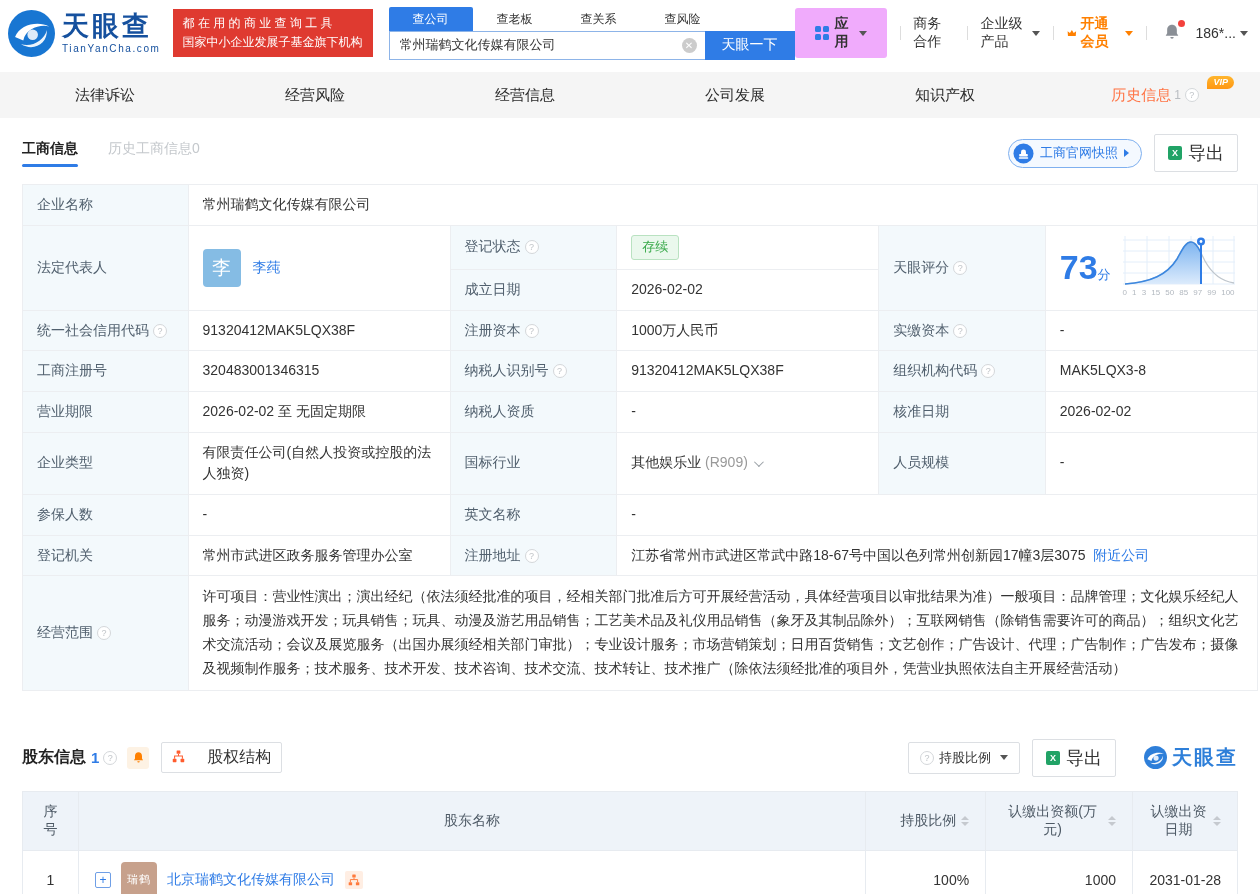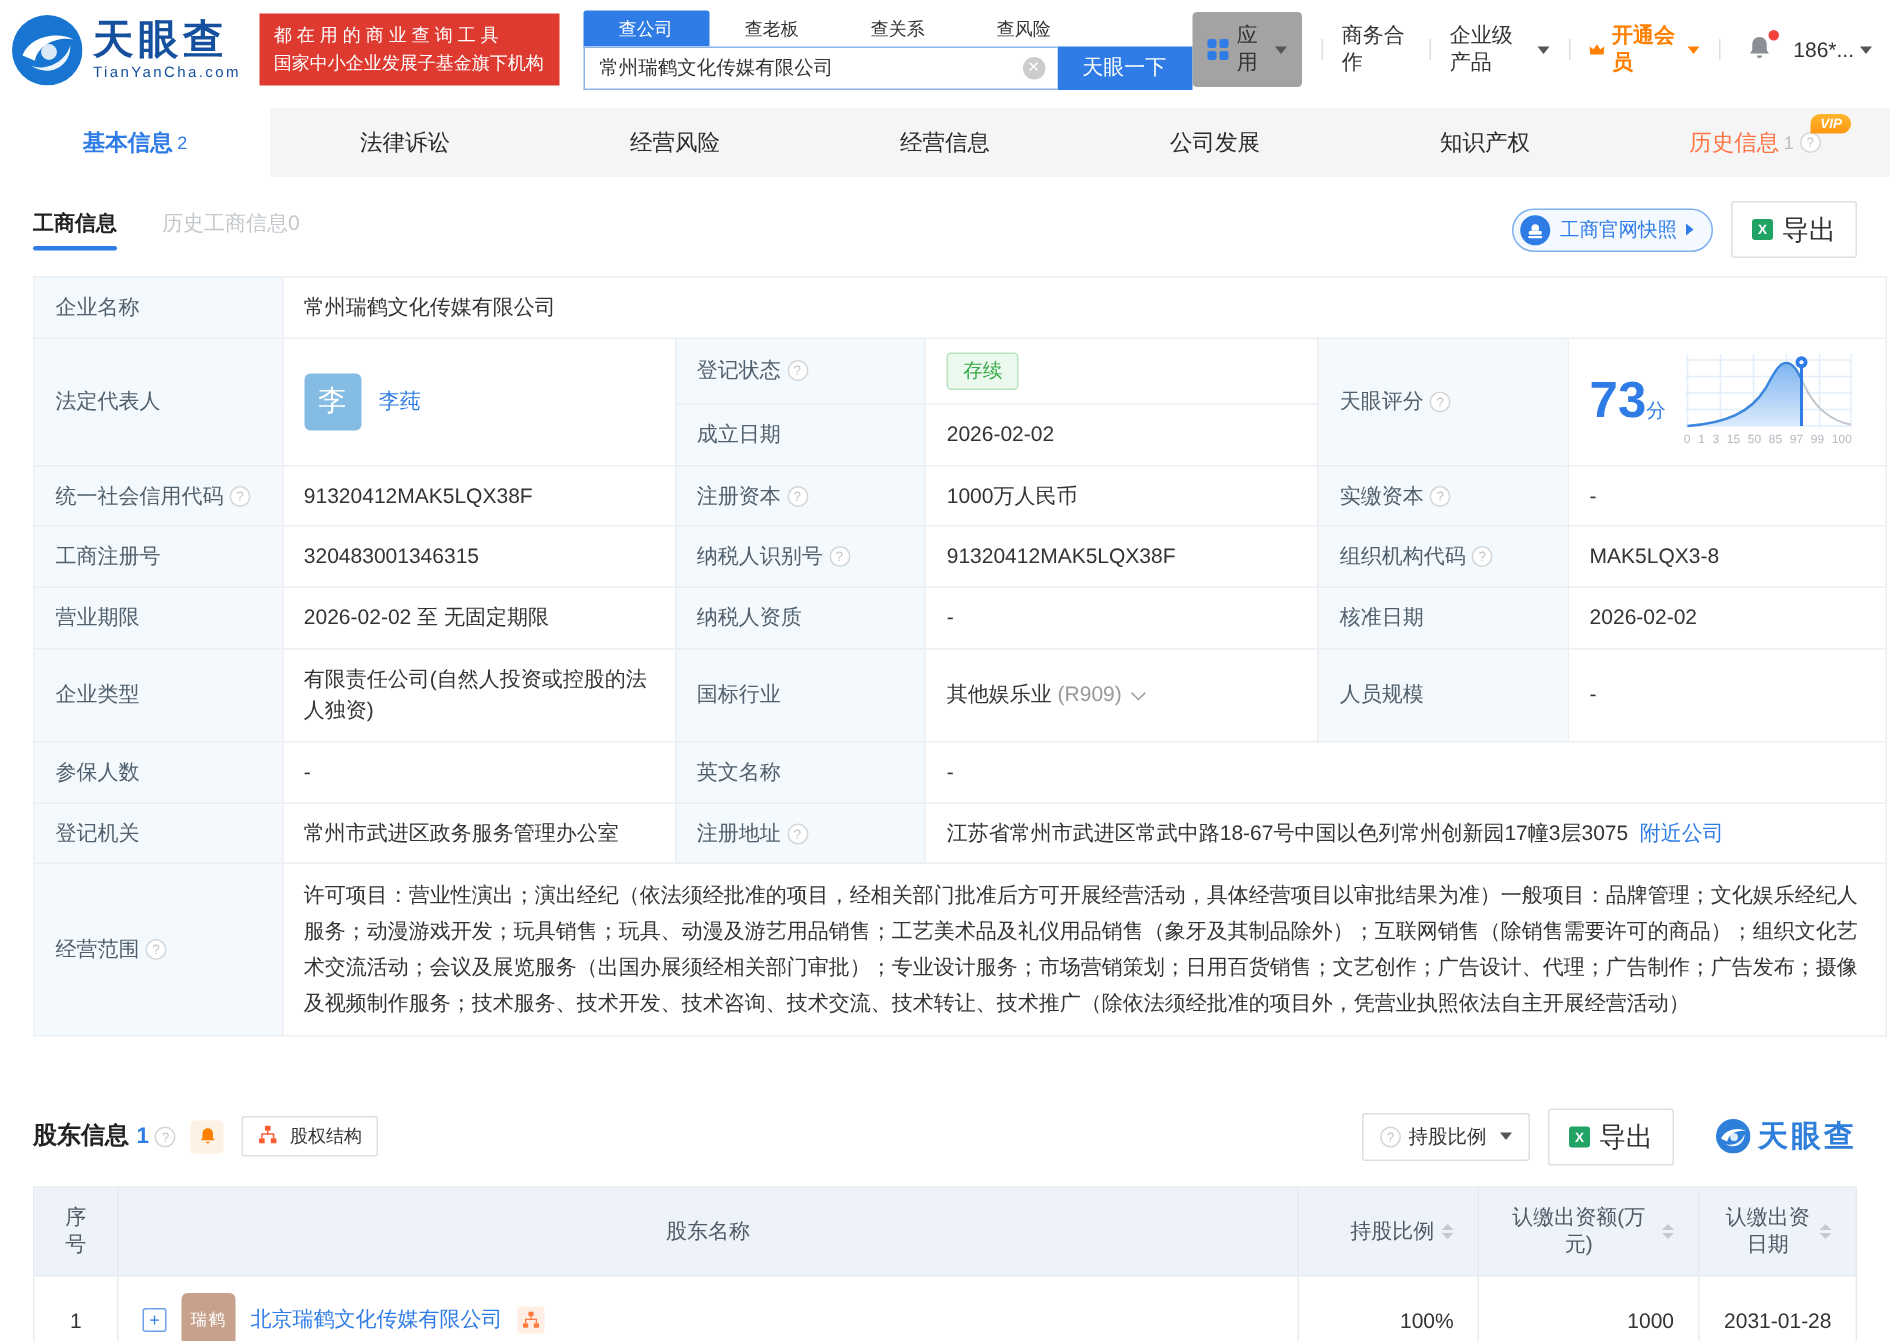--- a/index.html
+++ b/index.html
@@ -21,21 +21,21 @@
   .search-tab { padding:4px 24px 3px; color:#333; cursor:pointer; }
   .search-tab.active { background:#2f7ce6; color:#fff; border-radius:2px 2px 0 0; }
   .search-row { display:flex; }
   .search-box { position:relative; }
   .search-input { width:316px; height:29px; border:1px solid #8db4e8; border-right:none; padding:0 30px 0 10px; font-size:13px; color:#333; outline:none; font-family:inherit; }
   .clear-icon { position:absolute; right:8px; top:7px; width:15px; height:15px; border-radius:50%; background:#ccc; color:#fff; font-size:10px; line-height:15px; text-align:center; cursor:pointer; }
   .clear-icon::before { content:"✕"; }
   .search-btn { width:90px; height:29px; background:#2f7ce6; color:#fff; border:none; font-size:14px; cursor:pointer; font-family:inherit; }
   
   .nav { margin-left:auto; display:flex; align-items:center; font-size:14px; color:#333; }
-  .nav-chip { background:#a3a3a3; border-radius:3px; padding:7px 10px; display:flex; align-items:center; gap:6px; cursor:pointer; }
+  .nav-chip { background:#f0abfc; border-radius:3px; padding:7px 20px; display:flex; align-items:center; gap:6px; cursor:pointer;font-weight:bold; }
   .grid-icon { width:14px; height:14px; display:grid; grid-template-columns:6px 6px; grid-template-rows:6px 6px; gap:2px; }
   .grid-icon i { background:#2f7ce6; border-radius:1.5px; }
   .caret { width:0; height:0; border-left:4px solid transparent; border-right:4px solid transparent; border-top:5px solid #555; display:inline-block; margin-left:4px; }
   .caret.orange { border-top-color:#ff8000; }
   .vdiv { width:1px; height:14px; background:#ddd; margin:0 13px; }
   .nav-item { cursor:pointer; display:flex; align-items:center; }
   .vip-link { color:#ff8000; font-weight:bold; display:flex; align-items:center; gap:4px; }
   .bell-wrap { position:relative; margin:0 14px 0 4px; cursor:pointer; }
   .bell-wrap svg { width:18px; height:18px; fill:#8a8f96; }
   .red-dot { position:absolute; top:-3px; right:-4px; width:7px; height:7px; background:#f3413c; border-radius:50%; }
@@ -79,21 +79,21 @@
   .score-num { font-size:34px; font-weight:bold; color:#2f7ce6; line-height:1; }
   .score-unit { font-size:13px; color:#2f7ce6; }
   .score-chart { display:flex; flex-direction:column; }
   .score-ticks { display:flex; justify-content:space-between; width:112px; font-size:8px; color:#b3b9c0; margin-top:1px; }
   
   .section-head { display:flex; align-items:center; margin:48px 22px 14px; }
   .sec-title { font-size:16px; font-weight:bold; color:#222; }
   .sec-count { color:#2f7ce6; font-weight:bold; font-size:15px; margin-left:5px; }
   .bell-chip { width:22px; height:22px; background:#fdf2e4; border-radius:3px; display:flex; align-items:center; justify-content:center; margin-left:10px; cursor:pointer; }
   .bell-chip svg { width:13px; height:13px; fill:#ff8000; }
-  .equity-btn { display:flex; align-items:center; gap:8px; border:1px solid #dcdfe3; border-radius:2px; background:#fff; padding:4px 10px; font-size:12px; color:#333; margin-left:12px; cursor:pointer; }
+  .equity-btn { display:flex; align-items:center; gap:22px; border:1px solid #dcdfe3; border-radius:2px; background:#fff; padding:4px 10px; font-size:16px; color:#333; margin-left:12px; cursor:pointer; }
   .org-icon svg { width:13px; height:13px; }
   .ratio-btn { display:flex; align-items:center; gap:5px; border:1px solid #dcdfe3; border-radius:2px; background:#fff; padding:6px 11px; font-size:13px; color:#333; cursor:pointer; }
   .wm { display:flex; align-items:center; gap:5px; margin-left:16px; }
   .wm svg { width:23px; height:23px; }
   .wm span { color:#2e7fd9; font-size:20px; font-weight:bold; letter-spacing:2px; }
   table.sh { width:1216px; margin:0 22px; border-collapse:collapse; font-size:14px; }
   table.sh th { background:#eef3f9; border:1px solid #e7ebf0; font-weight:normal; color:#4e5a66; padding:11px 16px; font-size:14px; }
   table.sh td { border:1px solid #e7ebf0; padding:11px 16px; }
   .th-flex { display:flex; align-items:center; justify-content:flex-end; }
   .th-flex.center { justify-content:center; }
@@ -183,24 +183,20 @@
       <span class="red-dot"></span>
     </span>
     <span class="nav-item">
       <span>186*...</span>
       <span class="caret"></span>
     </span>
   </div>
 </div>
 
 <div class="tabbar">
-  <div class="tab active">
-    <span>基本信息</span>
-      <span class="cnt">2</span>
-  </div>
   <div class="tab">
       <span>法律诉讼</span>
     </div>
   <div class="tab">
       <span>经营风险</span>
     </div>
   <div class="tab">
       <span>经营信息</span>
     </div>
   <div class="tab">

